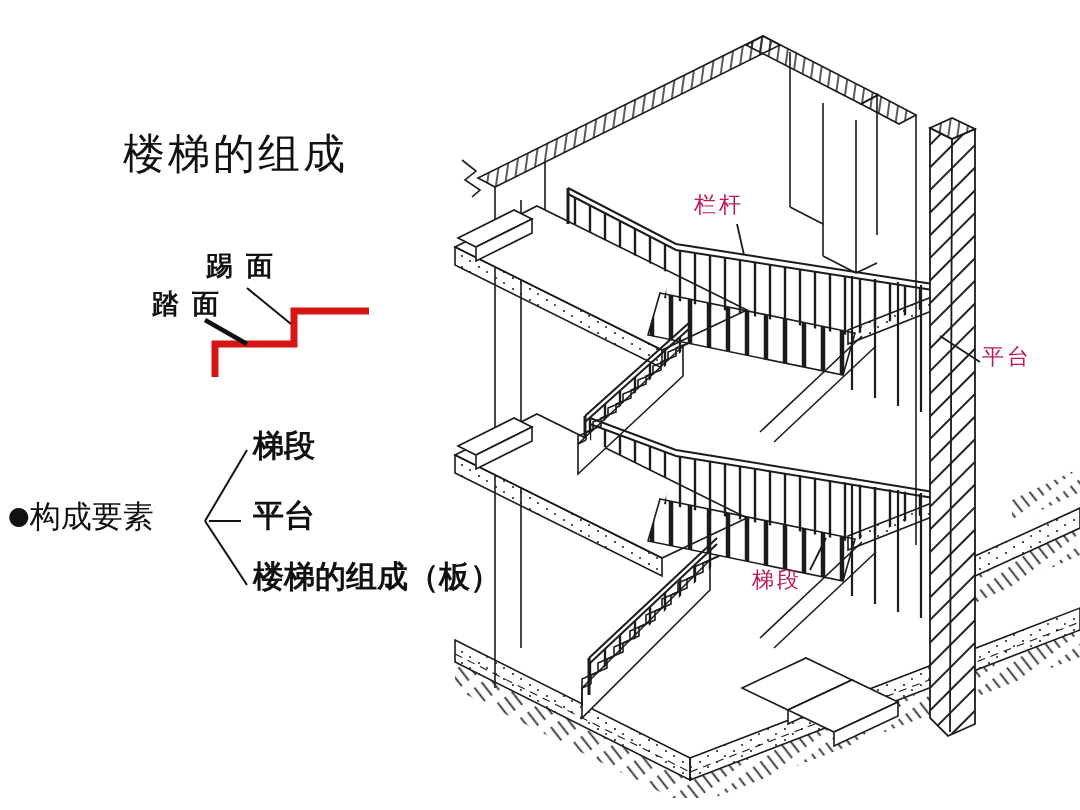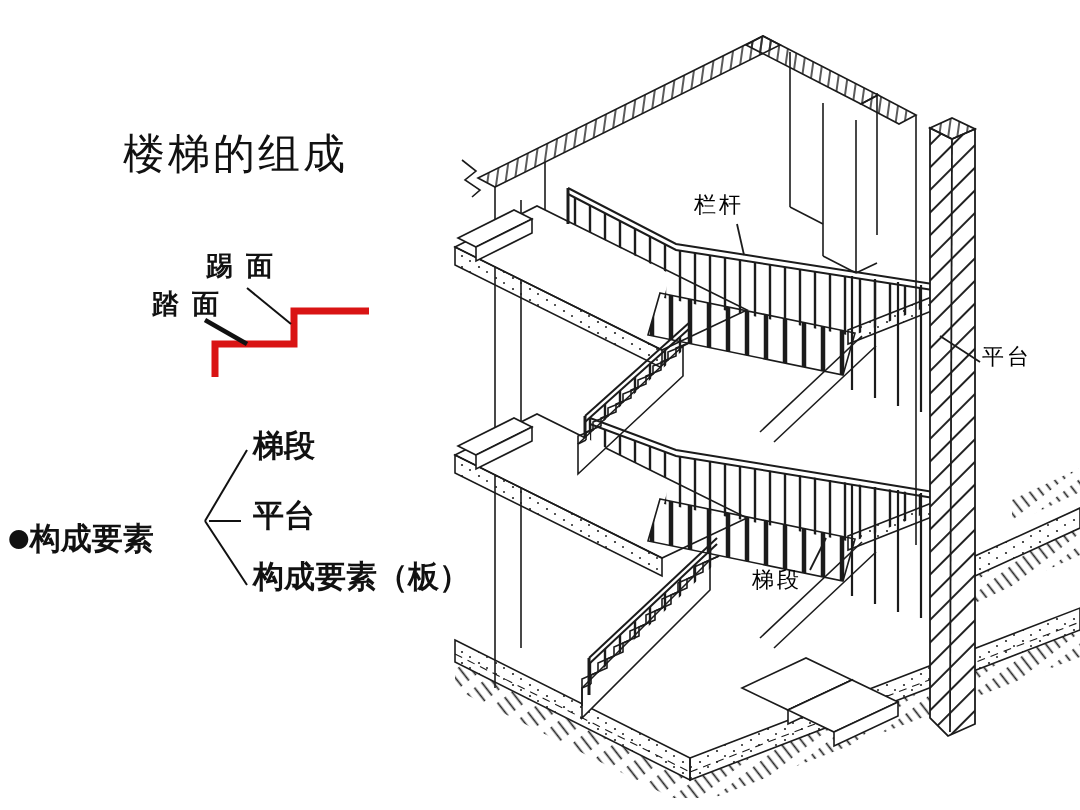--- a/index.html
+++ b/index.html
@@ -4,25 +4,25 @@
 <style>
   html,body{margin:0;padding:0;background:#fff;}
   .slide{position:relative;width:1080px;height:798px;background:#fff;overflow:hidden;
          font-family:"DejaVu Sans",sans-serif;color:#111;}
   .abs{position:absolute;white-space:nowrap;line-height:1;}
   .title{left:123px;top:133px;font-size:42px;font-weight:500;letter-spacing:3px;
          font-family:"DejaVu Serif",serif;}
   .lbl-bold{font-family:"DejaVu Serif",serif;font-weight:bold;font-size:27px;letter-spacing:13px;text-align:right;}
   .riser{left:206px;top:252px;}
   .tread{left:140px;top:290px;margin-left:12px;}
-  .heading{left:8px;top:501px;font-size:31px;font-weight:bold;margin-top:22px;}
+  .heading{left:8px;top:501px;font-size:31px;font-weight:normal;}
   .heading .dot{font-size:25px;vertical-align:3px;}
   .item{left:253px;font-size:31px;font-weight:bold;}
   .it1{top:430px;} .it2{top:500px;} .it3{top:561px;}
-  .dlabel{font-family:"DejaVu Serif",serif;font-size:22px;letter-spacing:3px;color:#000000;}
+  .dlabel{font-family:"DejaVu Serif",serif;font-size:22px;letter-spacing:3px;color:#be185d;}
   .dl-railing{left:694px;top:194px;}
   .dl-platform{left:982px;top:346px;}
   .dl-flight{left:752px;top:569px;}
   svg{position:absolute;left:0;top:0;}
 </style>
 </head>
 <body>
 
 <div class="slide">
 
@@ -185,19 +185,19 @@
 
   <div class="abs title">楼梯的组成</div>
 
   <div class="abs lbl-bold riser">踢面</div>
   <div class="abs lbl-bold tread">踏面</div>
 
   <div class="abs heading"><span class="dot">●</span><span>构成要素</span></div>
 
   <div class="abs item it1">梯段</div>
   <div class="abs item it2">平台</div>
-  <div class="abs item it3">构成要素（板）</div>
+  <div class="abs item it3">楼梯的组成（板）</div>
 
   <div class="abs dlabel dl-railing">栏杆</div>
   <div class="abs dlabel dl-platform">平台</div>
   <div class="abs dlabel dl-flight">梯段</div>
 
 </div>
 
 </body></html>

